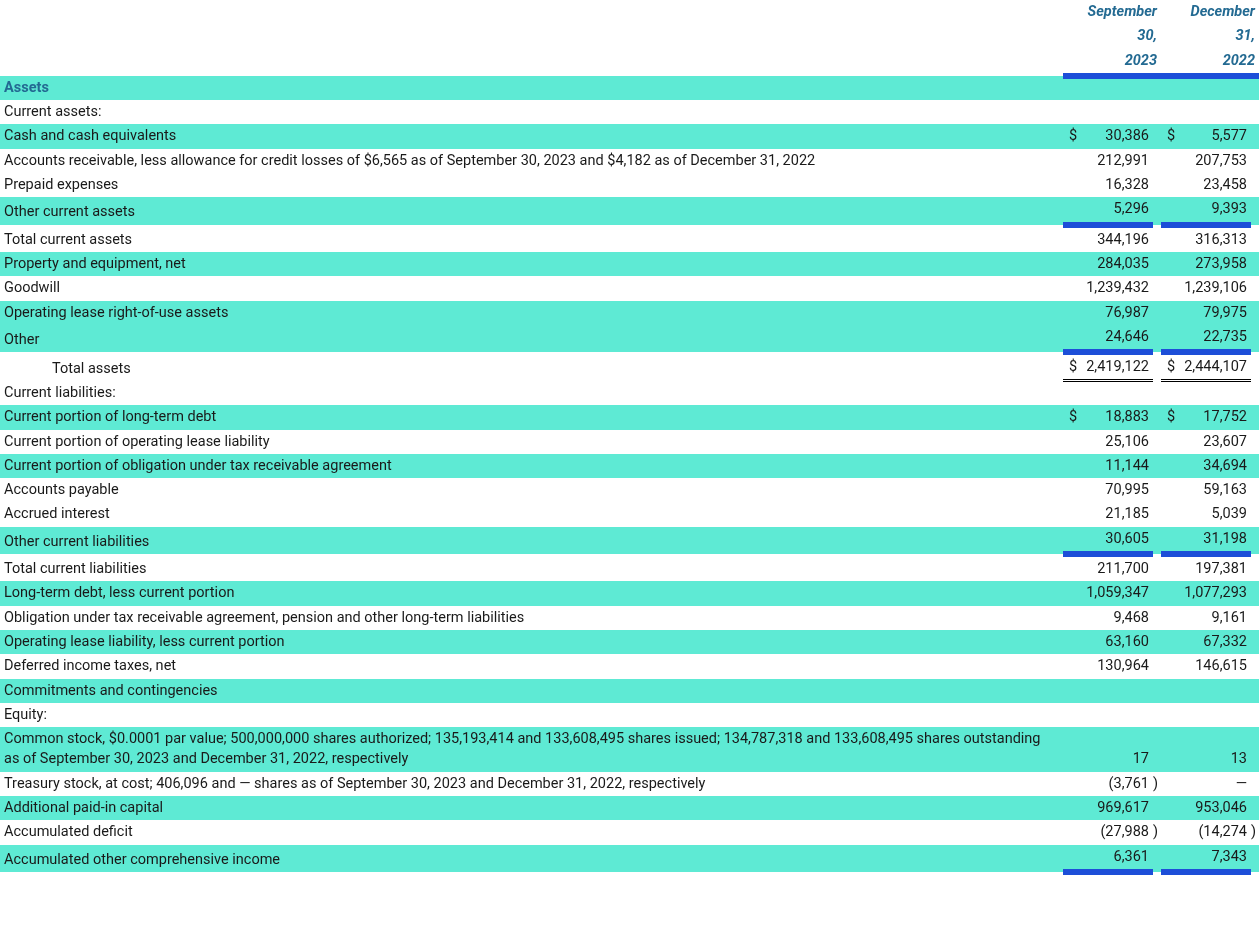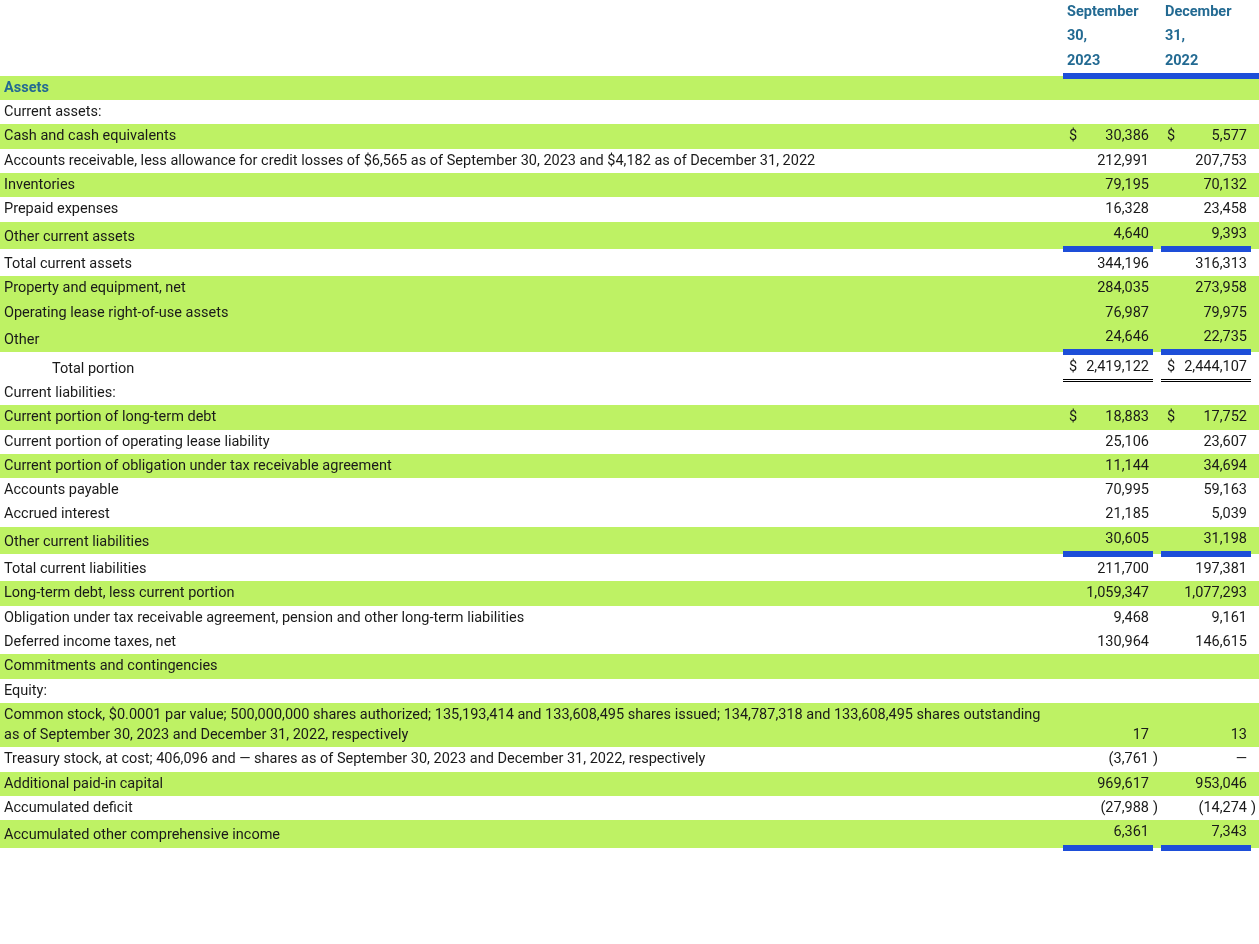--- a/index.html
+++ b/index.html
@@ -17,27 +17,28 @@
     table-layout: fixed;
   }
   td {
     padding: 2px 4px;
     vertical-align: bottom;
     line-height: 1.4;
   }
   .head {
     color: #236a92;
     font-weight: 700;
-    text-align: left;
+    text-align: right;
+    font-style: italic;
   }
   .sec {
     color: #236a92;
     font-weight: 700;
   }
-  .shade { background: #bef264; }
+  .shade { background: #5eead4; }
   .num { text-align: right; white-space: nowrap; }
   .cur { text-align: left; width: 12px; padding-left: 6px; padding-right: 0; }
   .parR { width: 8px; padding-left: 0; }
   .ind1 { }
   .ind2 { }
   .ind3 { padding-left: 52px; }
   .bb { border-bottom: 6px solid #1d4ed8; }
   .dbl { border-bottom: 3px double #000; border-top: 1px solid #000; }
   col.label { width: auto; }
   col.cur   { width: 18px; }
@@ -96,42 +97,33 @@
       </tr>
     <tr>
         <td class="ind1">Accounts receivable, less allowance for credit losses of $6,565 as of September 30, 2023 and $4,182 as of December 31, 2022</td>
         <td class="cur"></td>
         <td class="num">212,991</td>
         <td class="parR"></td>
         <td class="cur"></td>
         <td class="num">207,753</td>
         <td class="parR"></td>
       </tr>
-    <tr class="shade">
-        <td class="ind1">Inventories</td>
-        <td class="cur"></td>
-        <td class="num">79,195</td>
-        <td class="parR"></td>
-        <td class="cur"></td>
-        <td class="num">70,132</td>
-        <td class="parR"></td>
-      </tr>
     <tr>
         <td class="ind1">Prepaid expenses</td>
         <td class="cur"></td>
         <td class="num">16,328</td>
         <td class="parR"></td>
         <td class="cur"></td>
         <td class="num">23,458</td>
         <td class="parR"></td>
       </tr>
     <tr class="shade">
         <td class="ind1">Other current assets</td>
         <td class="cur bb"></td>
-        <td class="num bb">4,640</td>
+        <td class="num bb">5,296</td>
         <td class="parR"></td>
         <td class="cur bb"></td>
         <td class="num bb">9,393</td>
         <td class="parR"></td>
       </tr>
     <tr>
         <td class="ind2">Total current assets</td>
         <td class="cur"></td>
         <td class="num">344,196</td>
         <td class="parR"></td>
@@ -141,40 +133,49 @@
       </tr>
     <tr class="shade">
         <td class="ind1">Property and equipment, net</td>
         <td class="cur"></td>
         <td class="num">284,035</td>
         <td class="parR"></td>
         <td class="cur"></td>
         <td class="num">273,958</td>
         <td class="parR"></td>
       </tr>
+    <tr>
+        <td class="ind1">Goodwill</td>
+        <td class="cur"></td>
+        <td class="num">1,239,432</td>
+        <td class="parR"></td>
+        <td class="cur"></td>
+        <td class="num">1,239,106</td>
+        <td class="parR"></td>
+      </tr>
     <tr class="shade">
         <td class="ind1">Operating lease right-of-use assets</td>
         <td class="cur"></td>
         <td class="num">76,987</td>
         <td class="parR"></td>
         <td class="cur"></td>
         <td class="num">79,975</td>
         <td class="parR"></td>
       </tr>
     <tr class="shade">
         <td class="ind1">Other</td>
         <td class="cur bb"></td>
         <td class="num bb">24,646</td>
         <td class="parR"></td>
         <td class="cur bb"></td>
         <td class="num bb">22,735</td>
         <td class="parR"></td>
       </tr>
     <tr>
-        <td class="ind3">Total portion</td>
+        <td class="ind3">Total assets</td>
         <td class="cur dbl">$</td>
         <td class="num dbl">2,419,122</td>
         <td class="parR"></td>
         <td class="cur dbl">$</td>
         <td class="num dbl">2,444,107</td>
         <td class="parR"></td>
       </tr>
 
     <tr>
         <td>Current liabilities:</td>
@@ -256,20 +257,29 @@
       </tr>
     <tr>
         <td class="ind1">Obligation under tax receivable agreement, pension and other long-term liabilities</td>
         <td class="cur"></td>
         <td class="num">9,468</td>
         <td class="parR"></td>
         <td class="cur"></td>
         <td class="num">9,161</td>
         <td class="parR"></td>
       </tr>
+    <tr class="shade">
+        <td class="ind1">Operating lease liability, less current portion</td>
+        <td class="cur"></td>
+        <td class="num">63,160</td>
+        <td class="parR"></td>
+        <td class="cur"></td>
+        <td class="num">67,332</td>
+        <td class="parR"></td>
+      </tr>
     <tr>
         <td class="ind1">Deferred income taxes, net</td>
         <td class="cur"></td>
         <td class="num">130,964</td>
         <td class="parR"></td>
         <td class="cur"></td>
         <td class="num">146,615</td>
         <td class="parR"></td>
       </tr>
     <tr class="shade">

